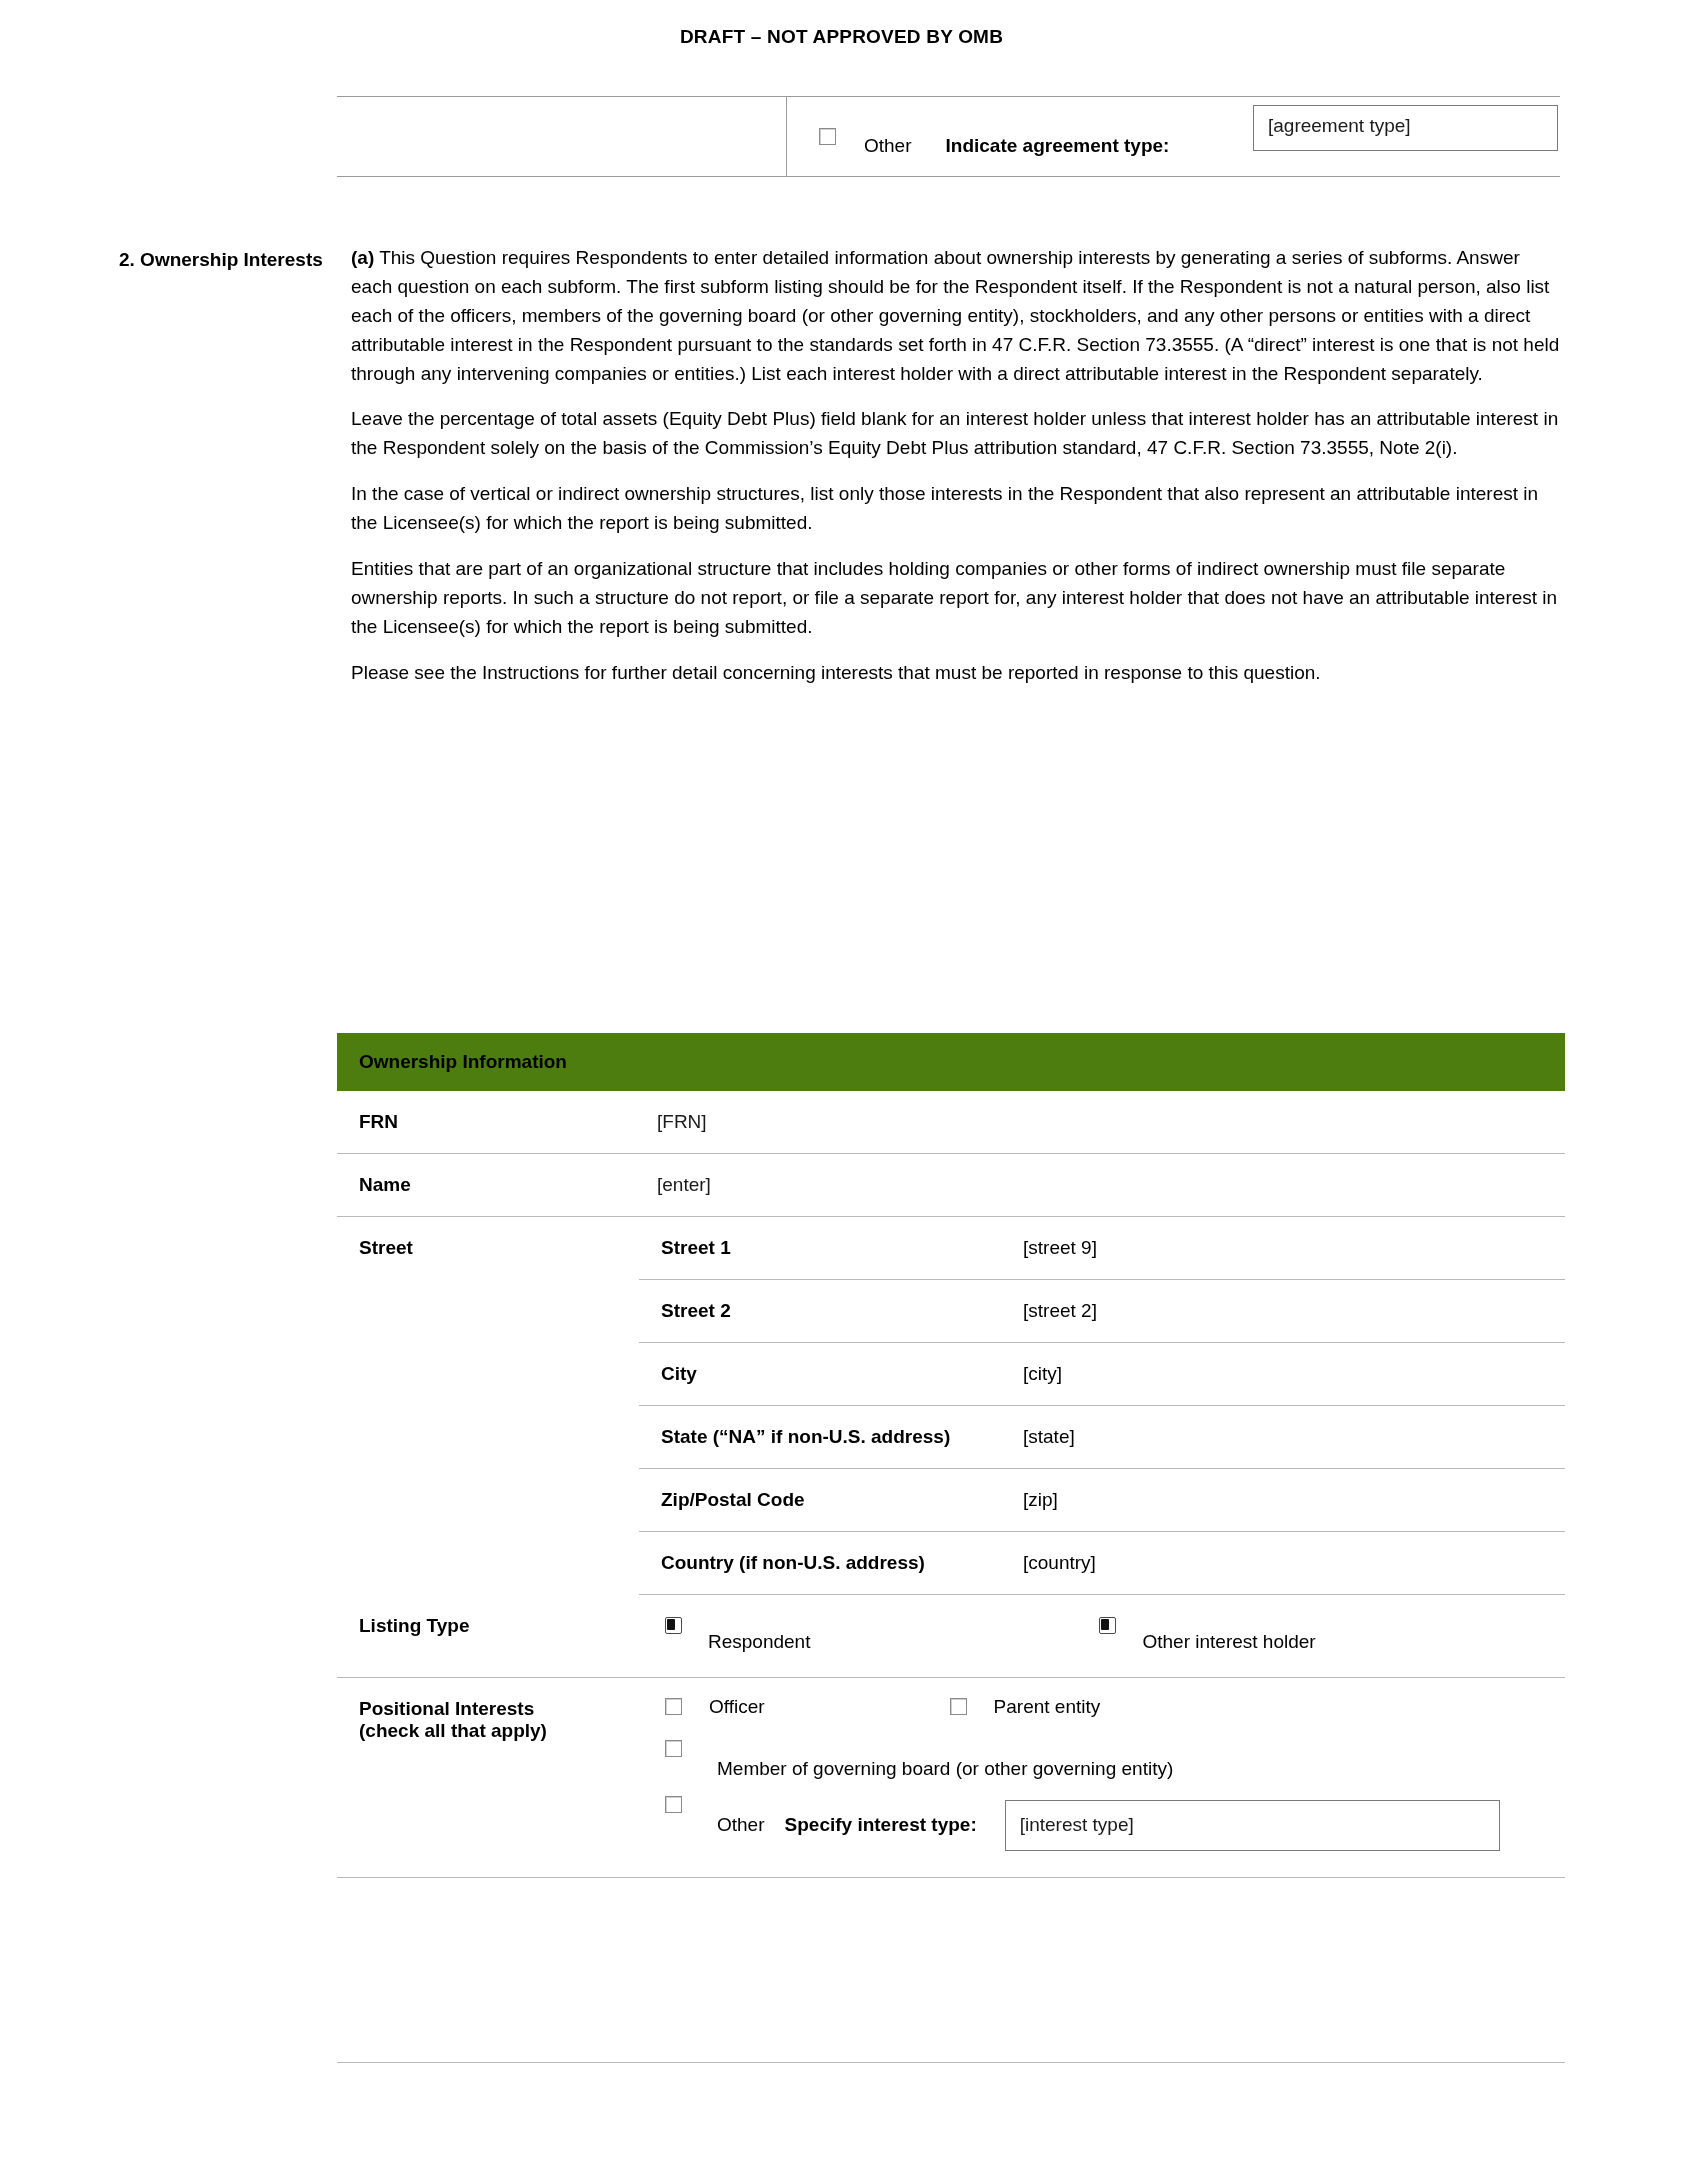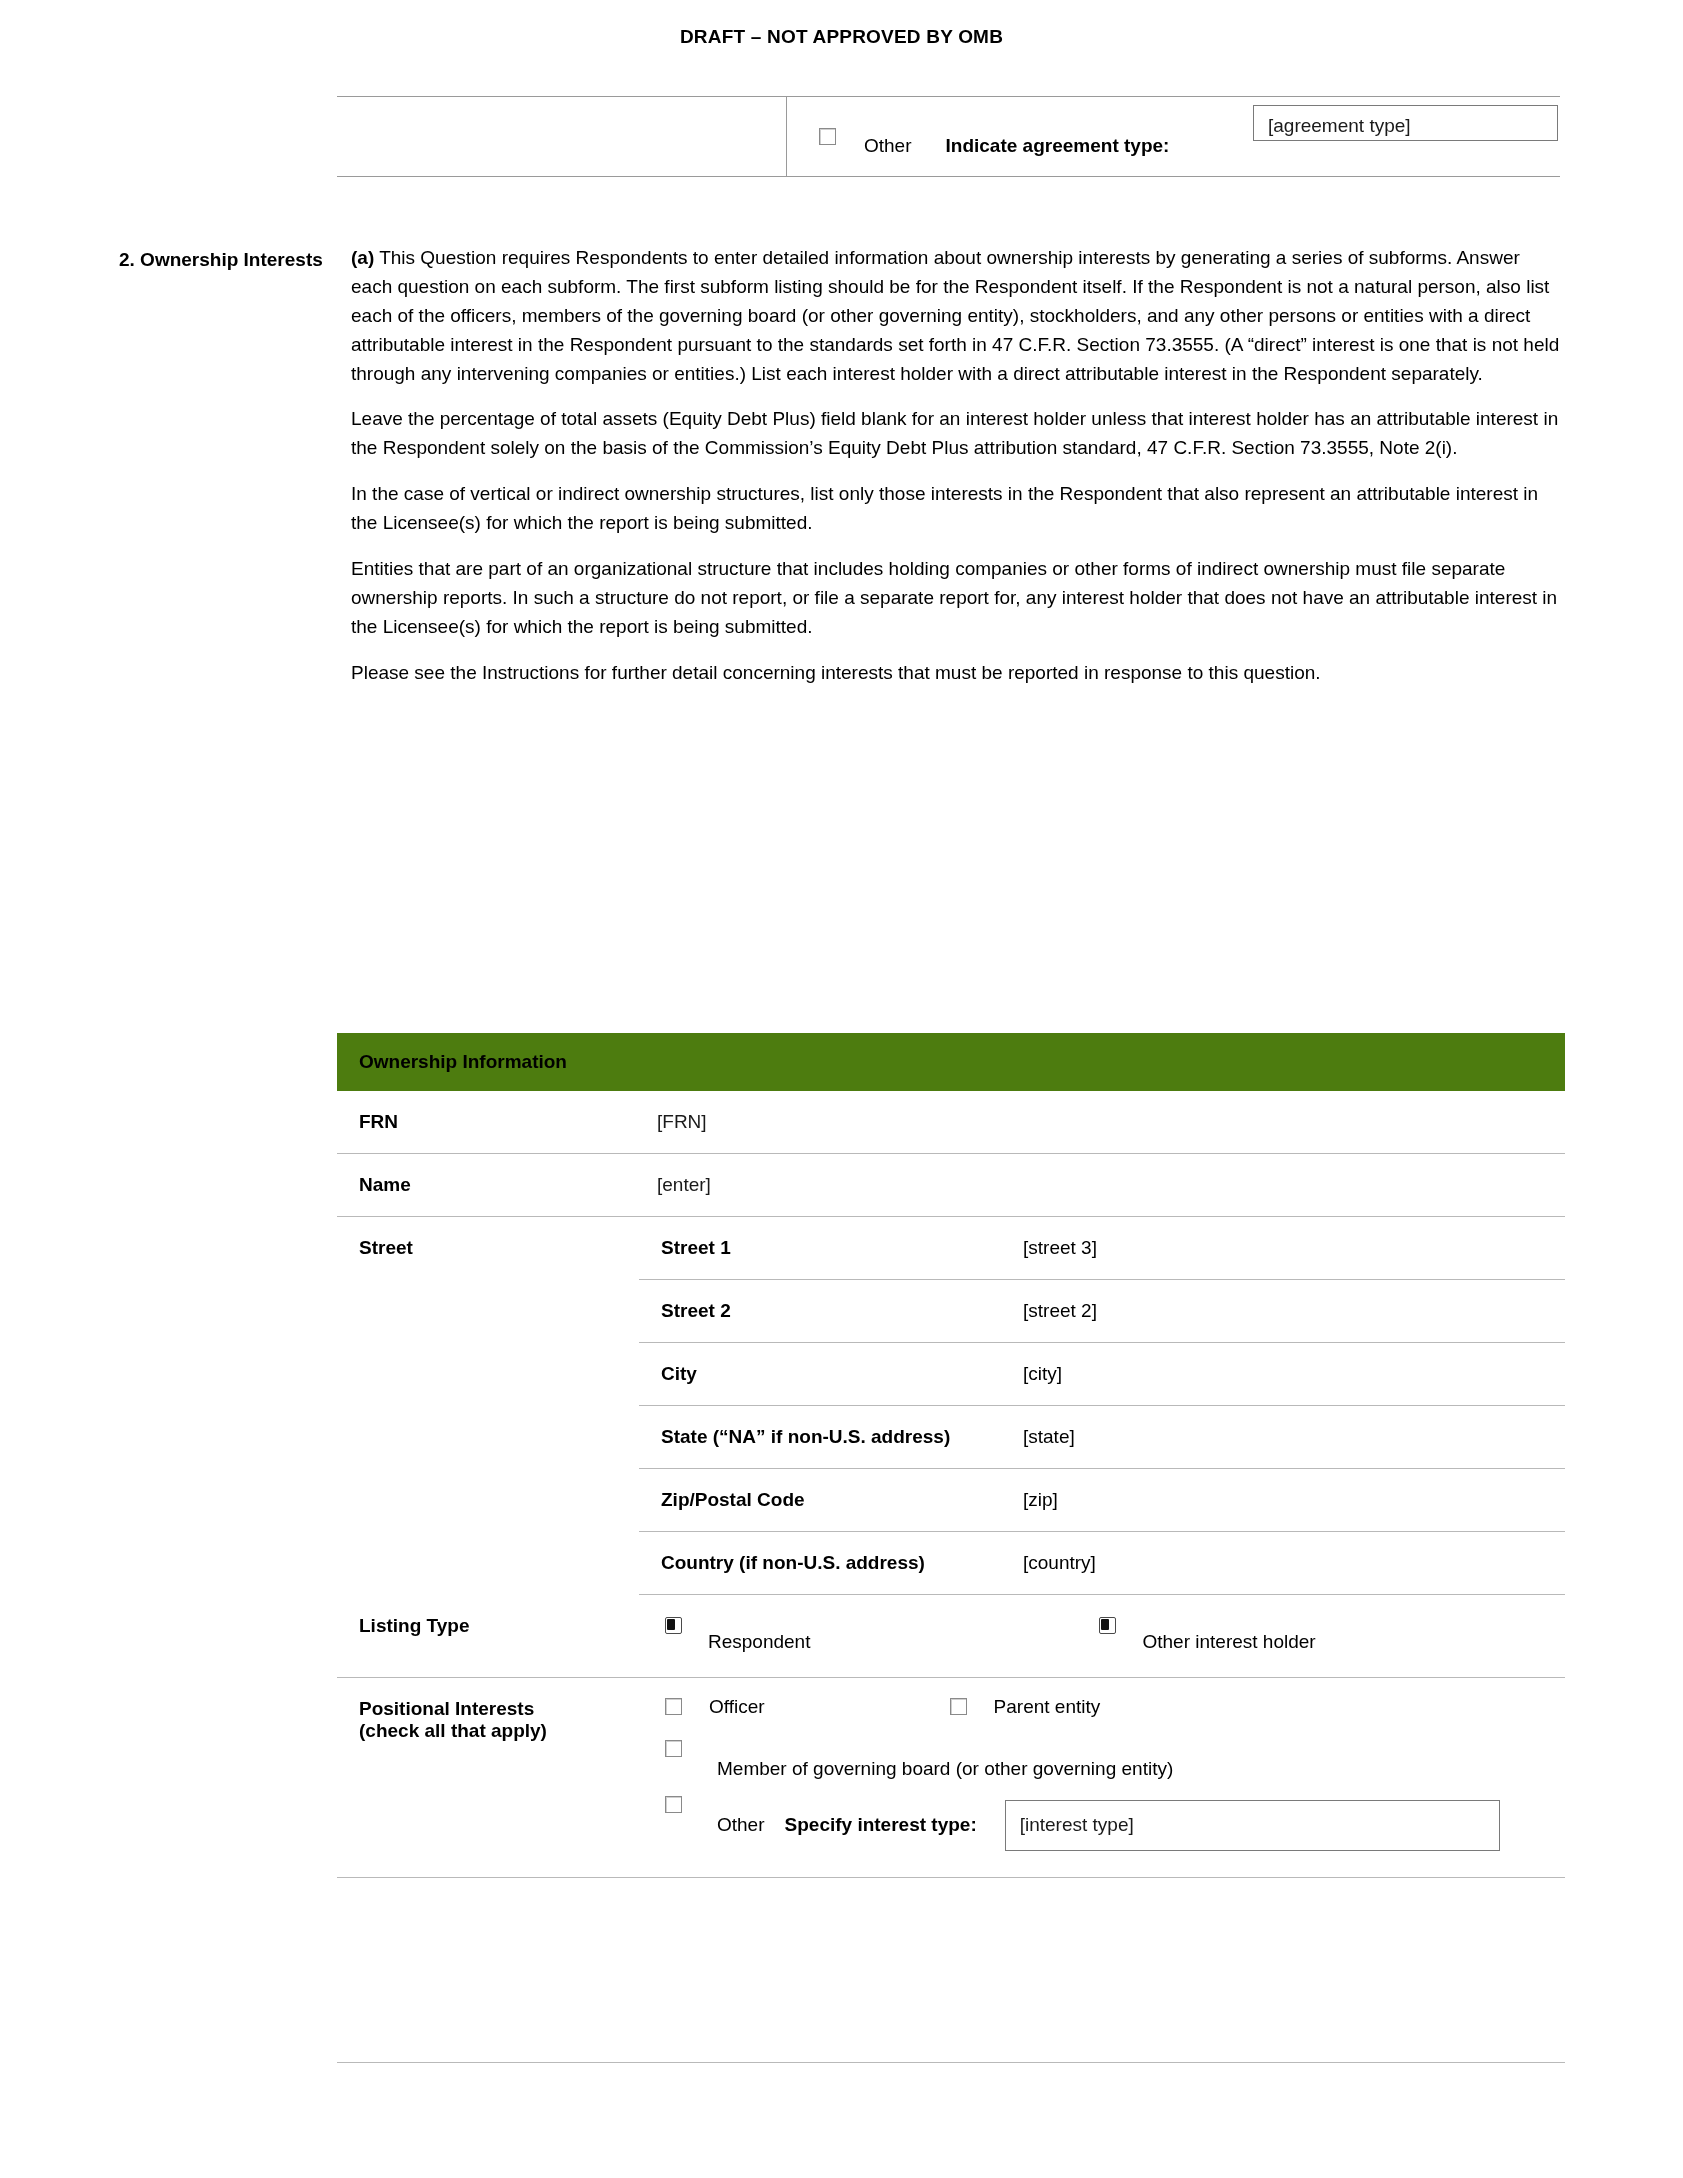--- a/index.html
+++ b/index.html
@@ -106,21 +106,21 @@
     font-size: 19px;
     padding: 9px 12px 11px 14px;
     box-sizing: border-box;
     color: #1a1a1a;
   }
   .agreement-box {
     position: absolute;
     right: 2px;
     top: 8px;
     width: 305px;
-    height: 36px;
+    height: 46px;
   }
 
   
   .q-number {
     position: absolute;
     left: 119px;
     top: 246px;
     width: 208px;
     font-weight: bold;
     font-size: 19px;
@@ -304,21 +304,21 @@
       <td class="lbl">Name</td>
       <td class="val" colspan="2">[enter]</td>
     </tr>
     <tr>
       <td class="addr-label-cell">Street</td>
       <td colspan="2" style="padding:0;">
         <table class="inner-table">
           <tbody>
                 <tr>
             <td class="sub-lbl">Street 1</td>
-            <td class="sub-val">[street 3]</td>
+            <td class="sub-val">[street 9]</td>
           </tr>
           <tr>
             <td class="sub-lbl">Street 2</td>
             <td class="sub-val">[street 2]</td>
           </tr>
           <tr>
             <td class="sub-lbl">City</td>
             <td class="sub-val">[city]</td>
           </tr>
           <tr>

